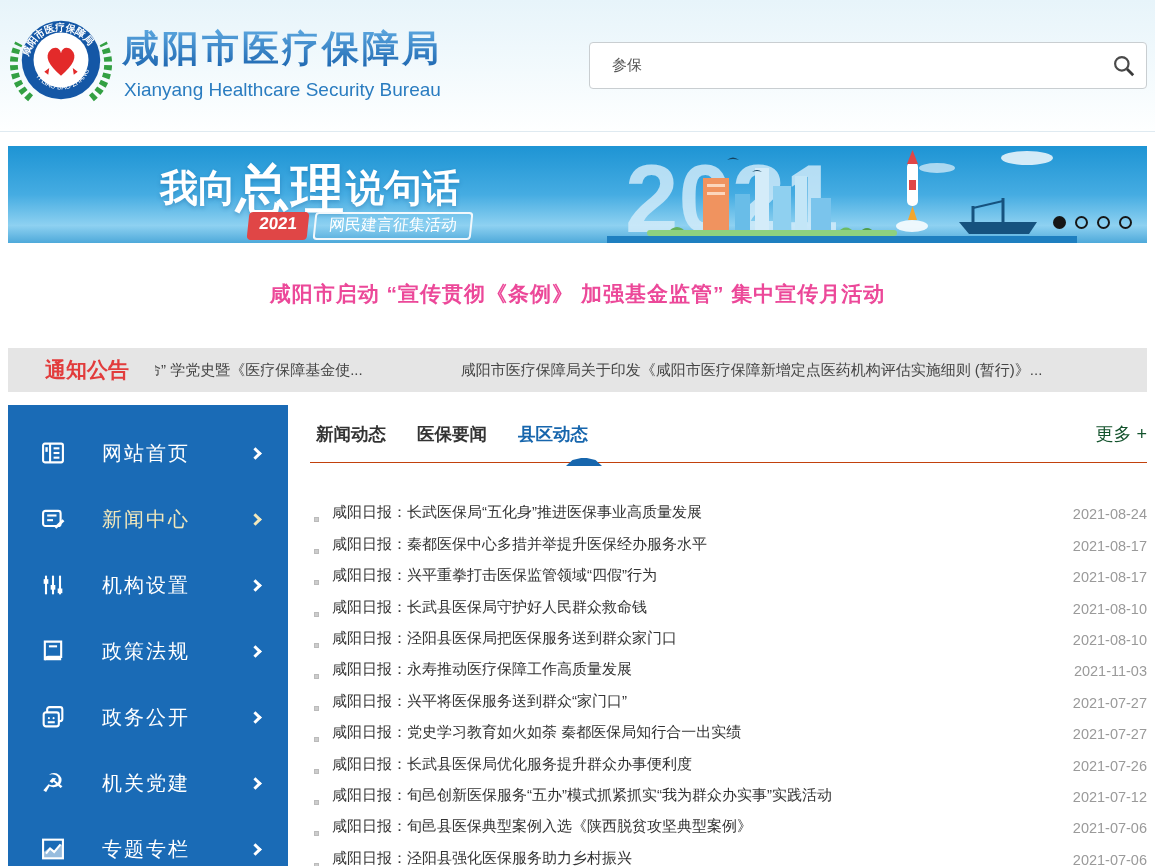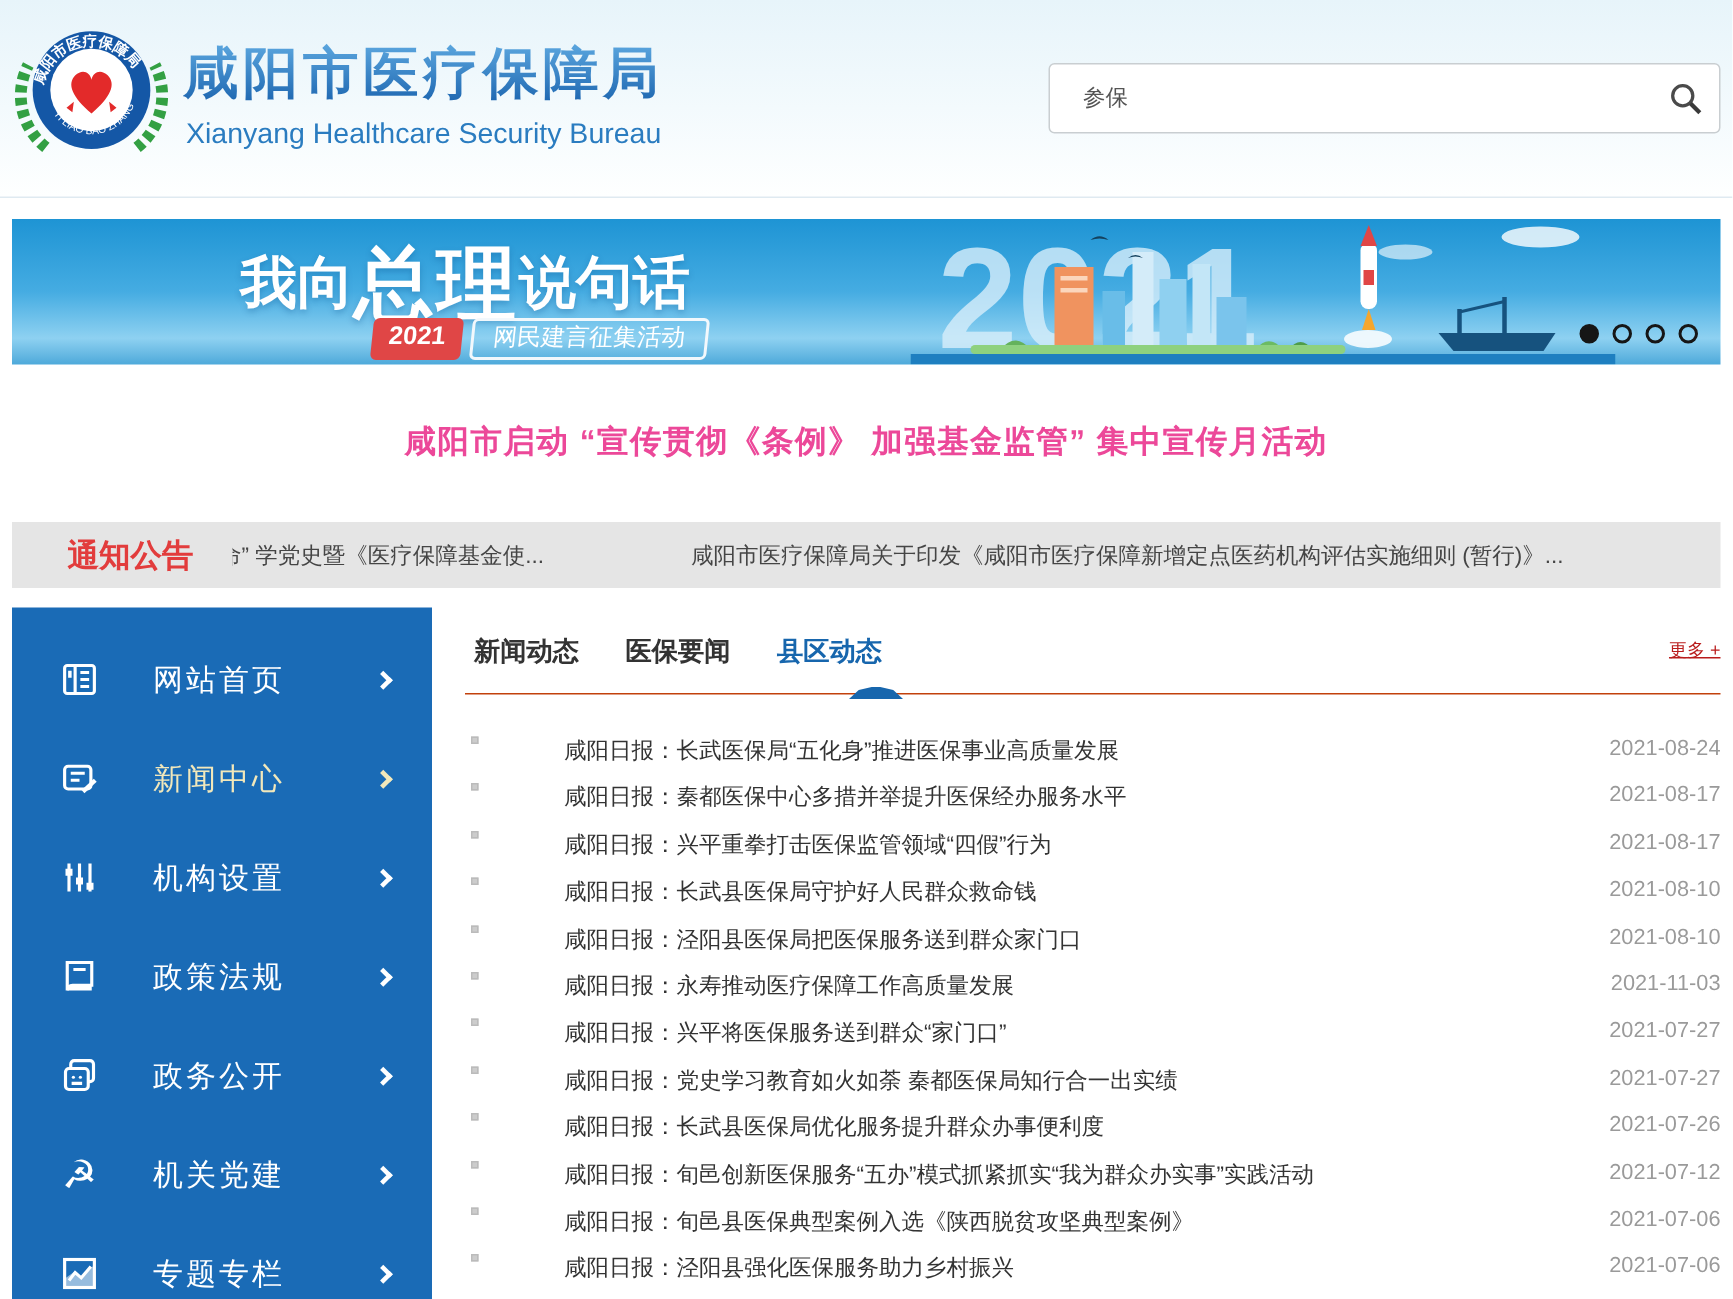--- a/index.html
+++ b/index.html
@@ -12,21 +12,21 @@
   
   .header { position:absolute; top:0; left:0; right:0; height:132px;
     background:linear-gradient(180deg,#e7f4fa 0%,#f3fafd 55%,#feffff 100%);
     border-bottom:1px solid #dfeaf1; }
   .logo { position:absolute; left:10px; top:11px; width:102px; height:102px; }
   .site-title { position:absolute; left:122px; top:24px; font-size:37px; font-weight:bold;
     letter-spacing:3px; color:#2a79c3;
     background:linear-gradient(180deg,#63aee4 0%,#1d66b0 90%);
     -webkit-background-clip:text; background-clip:text; -webkit-text-fill-color:transparent; }
   .site-subtitle { position:absolute; left:124px; top:79px; font-size:19px; color:#2a7cc0; }
-  .search-box { position:absolute; right:8px; top:42px; width:448px; height:47px;
+  .search-box { position:absolute; right:8px; top:42px; width:558px; height:47px;
     background:#fff; border:1px solid #c9ced1; border-radius:4px;
     display:flex; align-items:center; }
   .search-input { flex:1; border:none; outline:none; background:transparent;
     padding:0 0 0 22px; font-size:15px; color:#555; font-family:inherit; }
   .search-btn { width:44px; height:100%; border:none; background:transparent;
     display:flex; align-items:center; justify-content:center; cursor:pointer; }
 
   
   .banner { position:absolute; top:146px; left:8px; right:8px; height:97px; overflow:hidden;
     background:linear-gradient(180deg,#1e94d4 0%,#45ace2 50%,#8ed1f1 82%,#4ea9da 100%); }
@@ -71,31 +71,31 @@
     transform:rotate(45deg); flex:none; }
   .side-item.active .side-label { color:#f2e8bb; }
   .side-item.active .side-chevron { border-color:#f2e8bb; }
 
   
   .content { position:absolute; top:405px; left:310px; right:8px; }
   .tabs-row { position:relative; height:58px; border-bottom:1px solid #c2410c;
     display:flex; align-items:center; padding-left:6px; }
   .tab { font-size:17.5px; font-weight:bold; color:#333; margin-right:31px; cursor:pointer; }
   .tab.active { color:#1766ad; }
-  .more-link { margin-left:auto; color:#b91c1c; font-size:12px; cursor:pointer;text-decoration:underline; }
+  .more-link { margin-left:auto; color:#14532d; font-size:18px; cursor:pointer; }
   .tab-indicator { position:absolute; left:256px; bottom:-4px; width:36px; height:8px; background:#1766ad;
     clip-path:polygon(0 100%,18% 25%,42% 0,58% 0,82% 25%,100% 100%); }
   .tab-indicator::before, .tab-indicator::after { content:""; position:absolute; top:3px;
     width:5px; height:5px; border-radius:50%; background:#e7d59c;
     box-shadow:-10px 0 0 #efe3bc, 10px 0 0 #efe3bc; }
   .tab-indicator::before { left:-18px; }
   .tab-indicator::after  { right:-18px; }
 
   .news-list { padding:28px 0 0 2px; }
-  .news-row { display:flex; align-items:flex-start; height:31.4px;gap:44px; }
+  .news-row { display:flex; align-items:flex-end; height:31.4px; }
   .bullet { width:5px; height:5px; background:#ccc; border:1px solid #bbb; margin:0 13px 0 2px; flex:none; }
   .news-title { font-size:15px; color:#333; flex:1; white-space:nowrap; overflow:hidden; cursor:pointer; }
   .news-date { font-size:14.5px; color:#9a9a9a; flex:none; padding-left:20px; }
 </style>
 </head>
 <body>
 
 <div class="header">
   <div class="logo">
     <svg viewBox="0 0 104 104">

